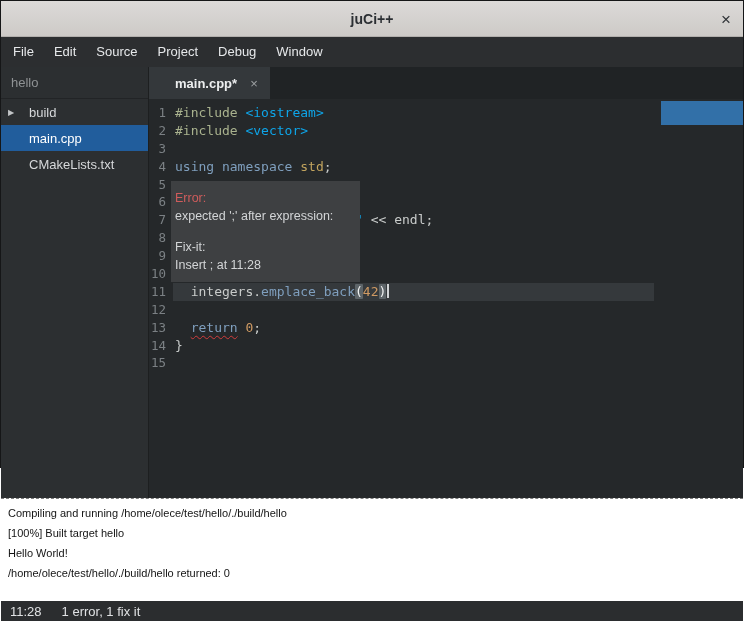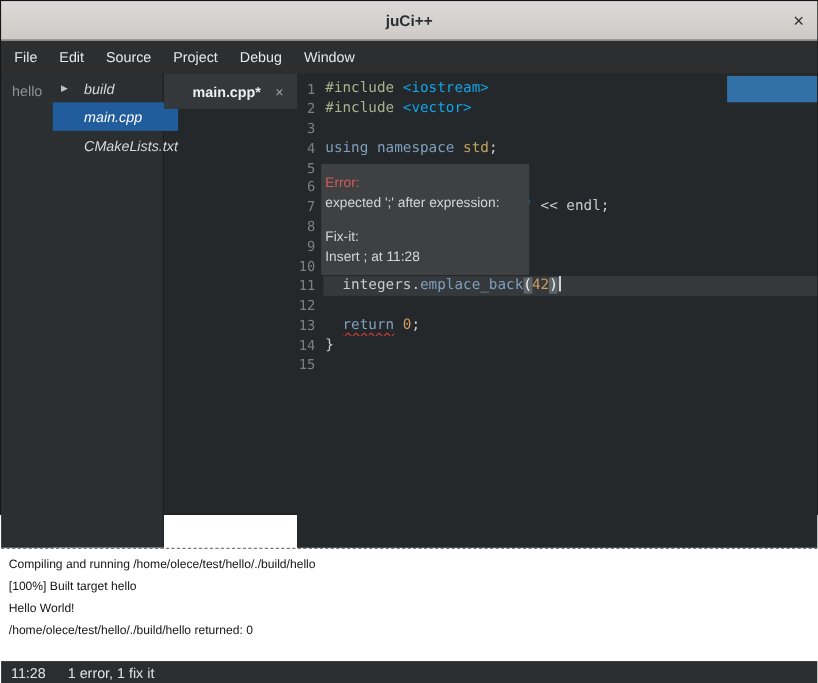--- a/index.html
+++ b/index.html
@@ -18,29 +18,29 @@
 
   
   .menubar { height:30px; flex:0 0 30px; background:#2c2e30; display:flex;
              align-items:center; padding-left:2px; }
   .menu-item { color:#e6e8ea; font-size:13px; padding:0 10px; line-height:30px; }
 
   
   .main { flex:0 0 431px; height:431px; display:flex; min-height:0; }
 
   .sidebar { width:148px; flex:0 0 148px; background:#2c2f31;
-             border-right:1px solid #1d1f20; display:flex; }
+             border-right:1px solid #1d1f20; display:flex; flex-direction:column; }
   .project-label { color:#8f9294; font-size:13px; padding:8px 10px 8px 10px;
                    border-bottom:1px solid #222426; }
   .tree-item { height:26px; display:flex; align-items:center; color:#d6d8da; font-size:13px; }
   .tree-item.selected { background:#215d9c; color:#ffffff; }
   .expander { width:16px; padding-left:7px; font-size:8px; color:#c2c5c7; flex:0 0 16px; }
-  .tree-label { padding-left:12px;font-style:italic; }
+  .tree-label { padding-left:12px; }
 
-  .editor-col { flex:1; display:flex; min-width:0; }
+  .editor-col { flex:1; display:flex; flex-direction:column; min-width:0; }
   .tabbar { height:32px; flex:0 0 32px; background:#202325; display:flex; align-items:stretch; }
   .tab { background:#34383b; display:flex; align-items:center; padding:0 12px 0 26px; gap:13px; }
   .tab-label { color:#eceeef; font-size:13px; font-weight:bold; }
   .tab-close { color:#9ea1a3; font-size:13px; }
 
   .editor { flex:1; position:relative; background:#25282a; padding-top:5px; overflow:hidden;
             font-family:"DejaVu Sans Mono", monospace; font-size:13px; }
   .code-line { display:flex; height:17.9px; line-height:17.9px; white-space:pre; }
   .gutter { flex:0 0 24px; text-align:right; padding-right:7px;
             color:#7b8084; font-size:12.5px; }

